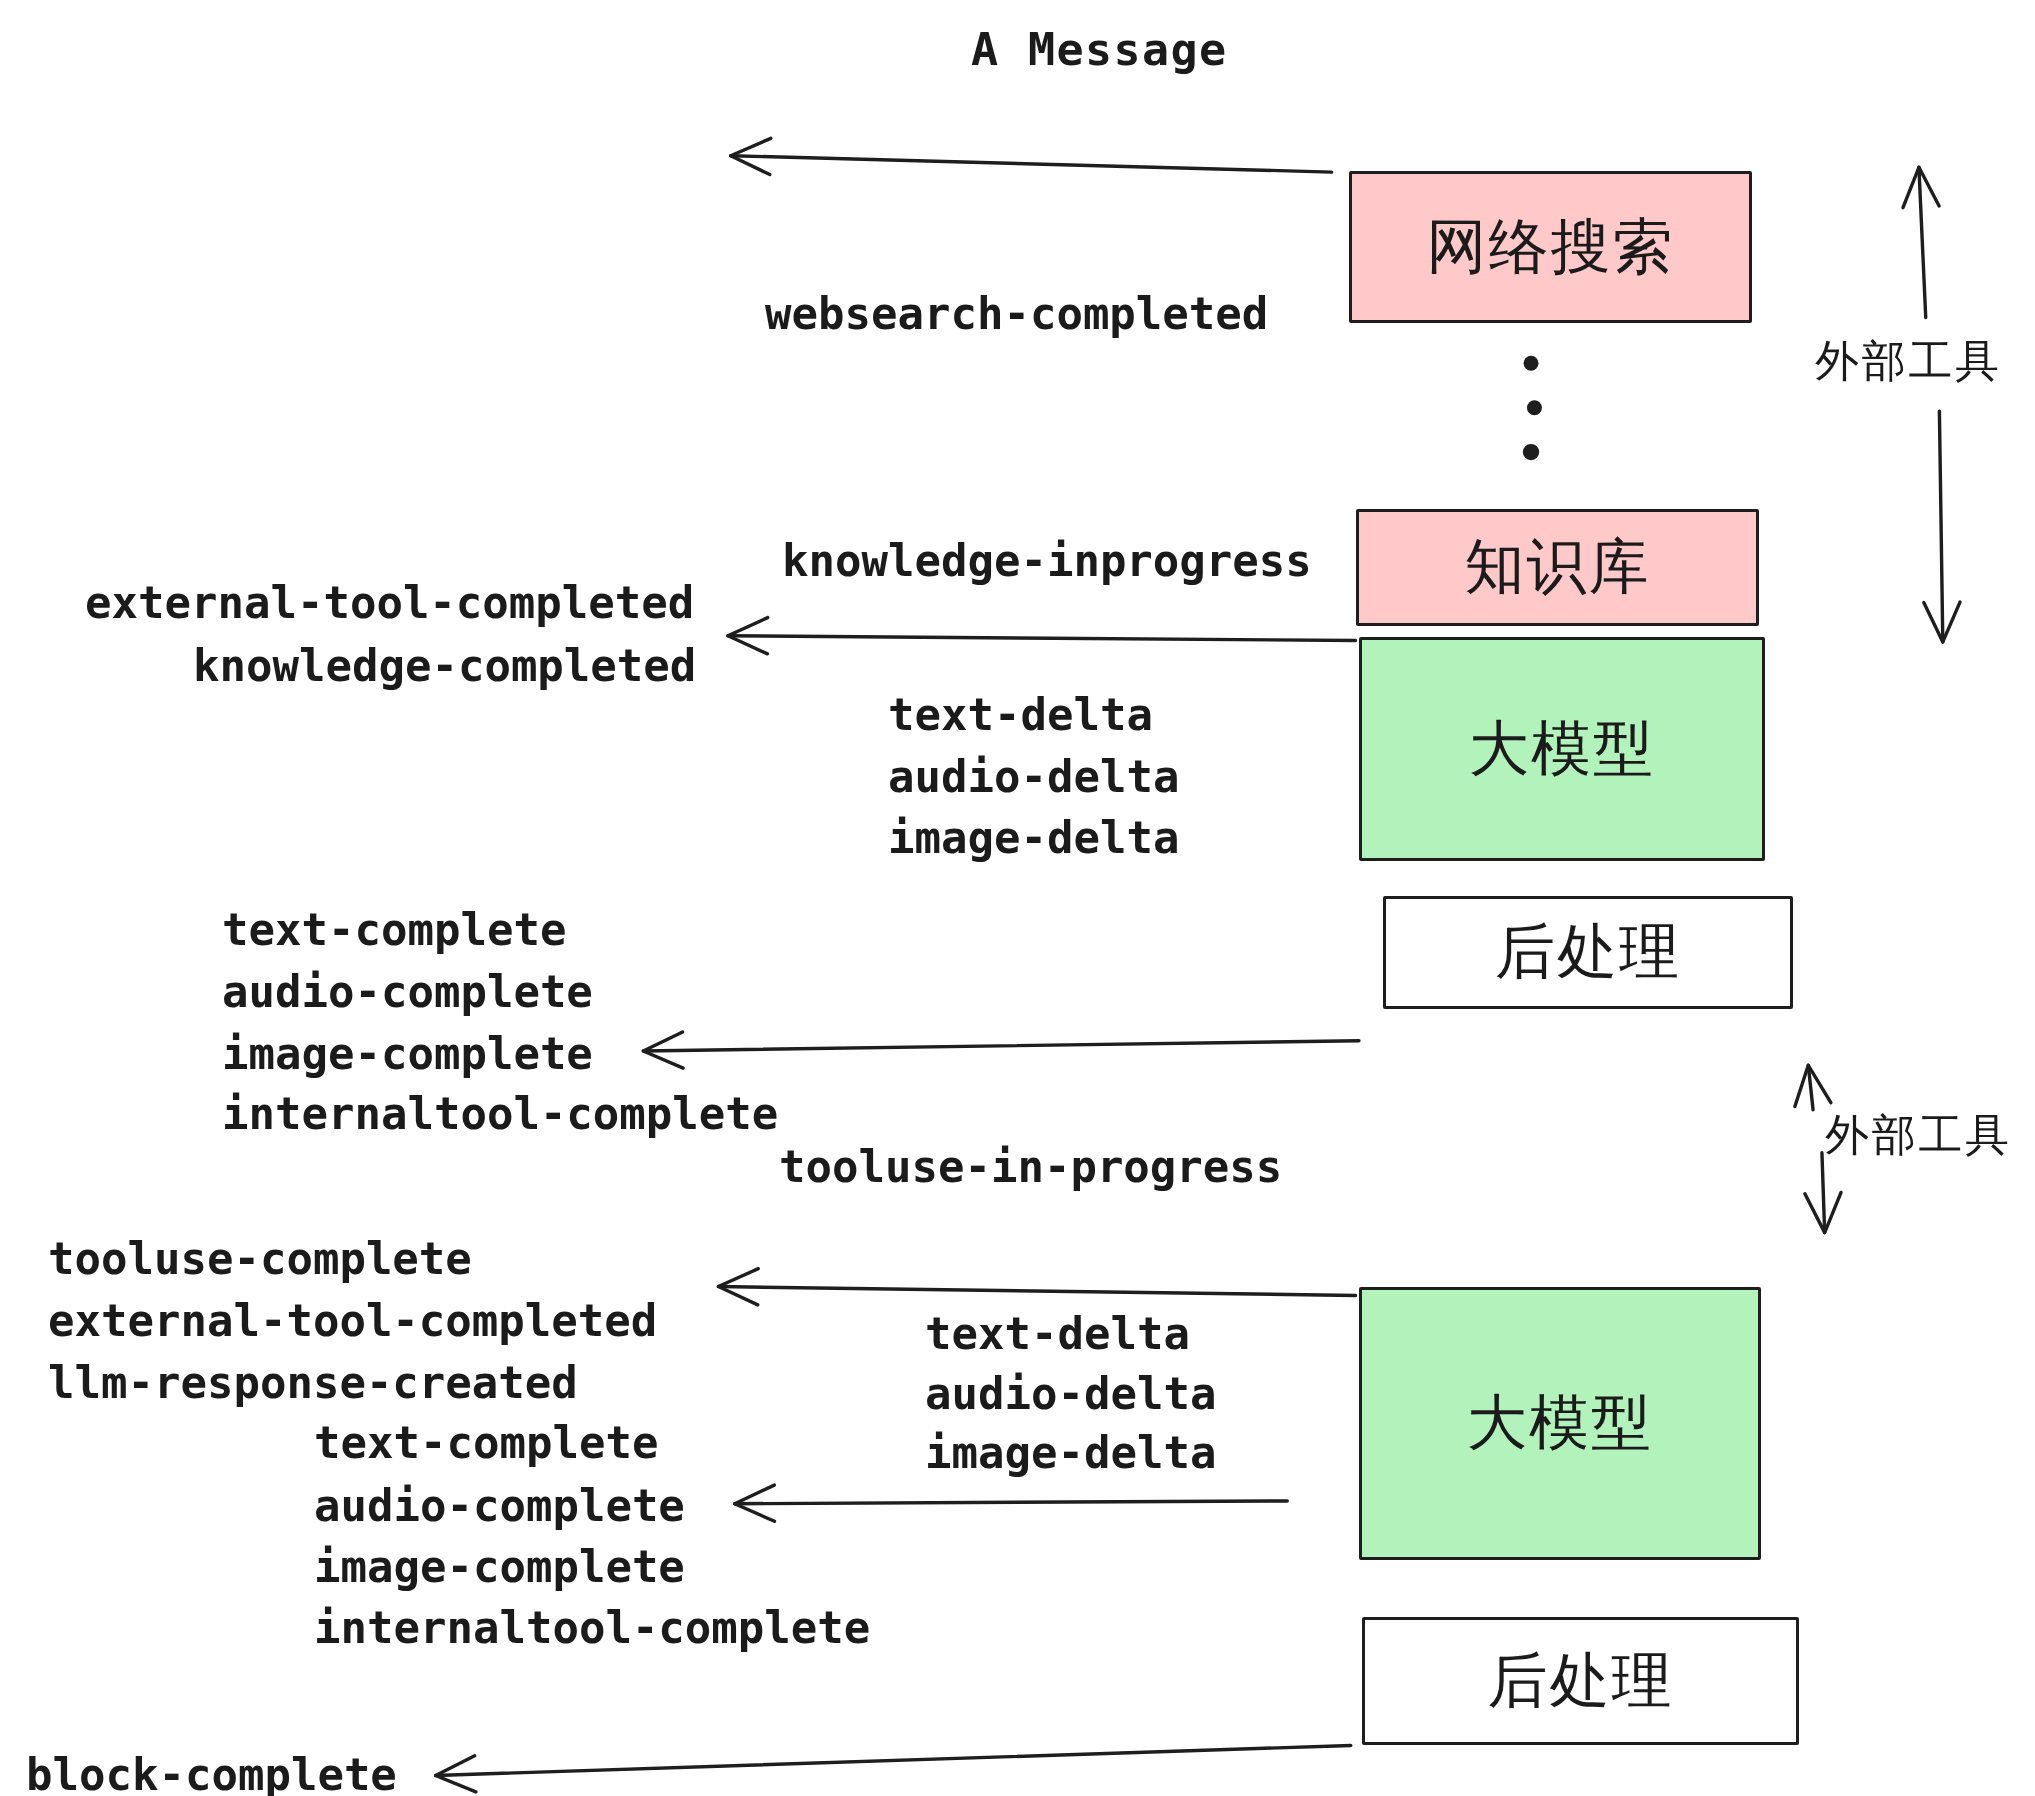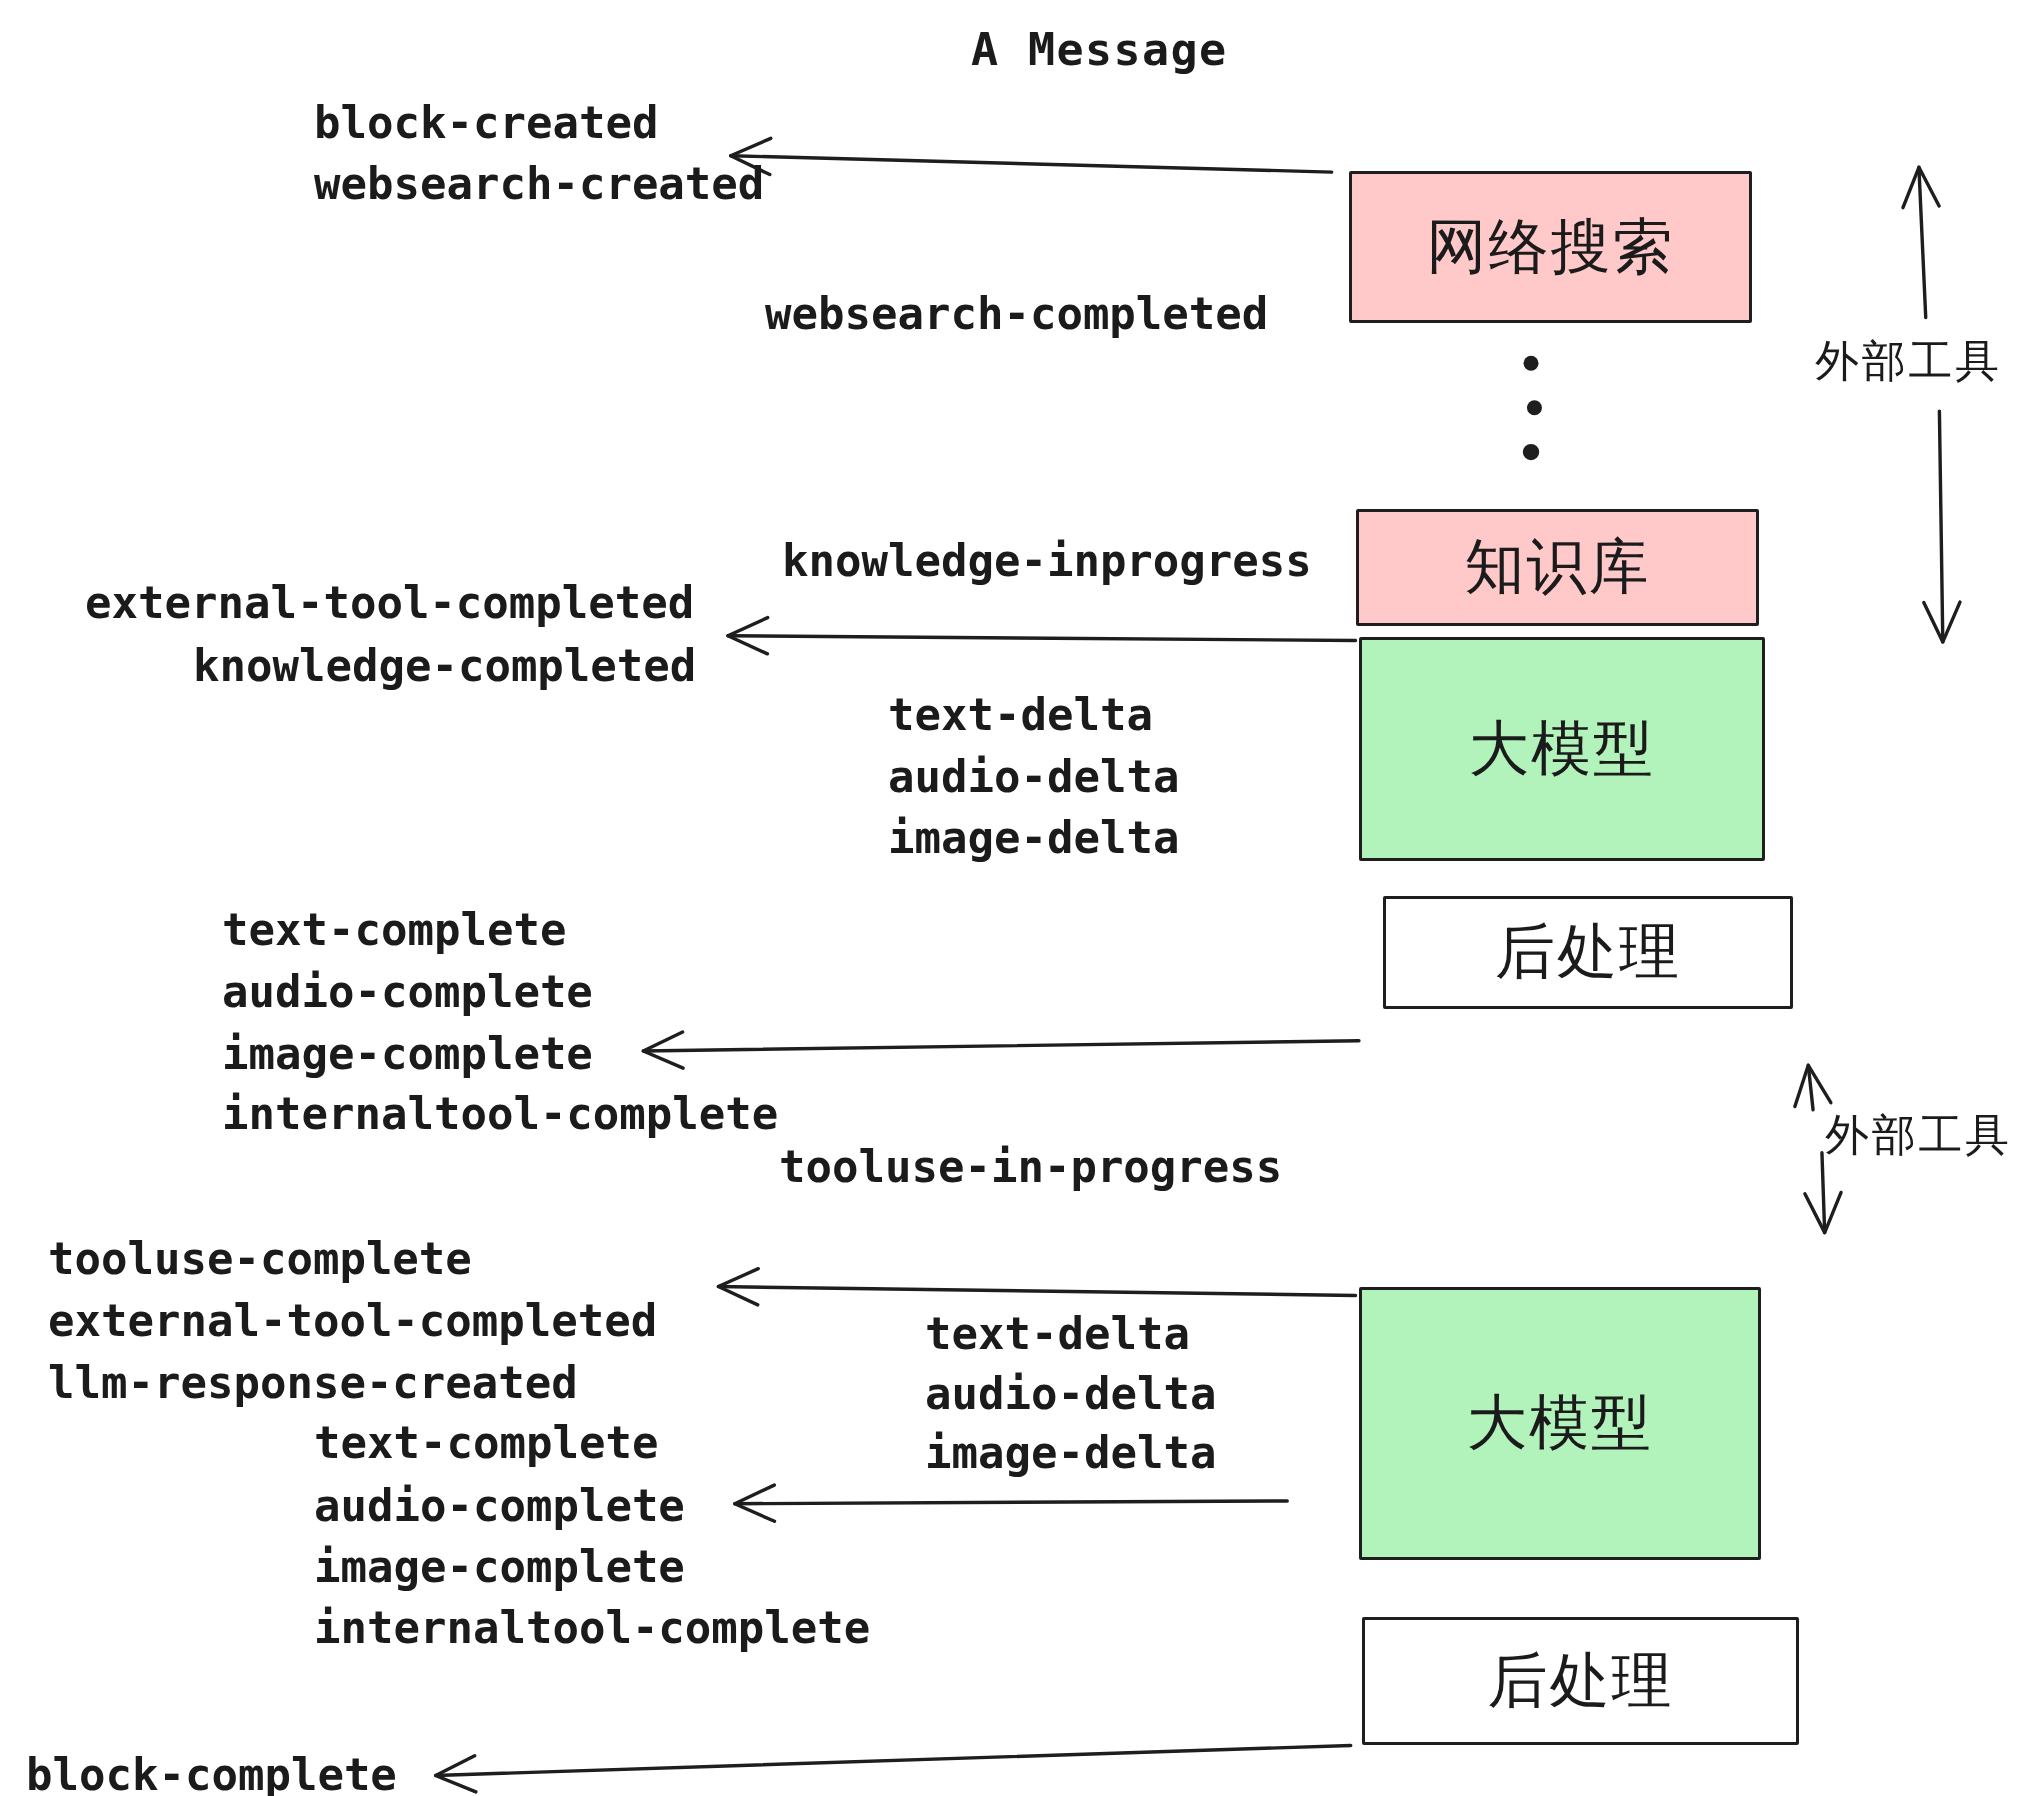--- a/index.html
+++ b/index.html
@@ -99,22 +99,20 @@
 
     <g fill="#1e1e1e">
       <circle cx="2242" cy="532" r="11"></circle>
       <circle cx="2247" cy="597" r="11"></circle>
       <circle cx="2242" cy="662" r="12"></circle>
     </g>
   </svg>
 
   <div class="title" style="left:971px; top:49px">A Message</div>
 
-  <span class="event" style="left:314px;  top:122px">block-created</span>
-  <span class="event" style="left:314px;  top:183px">websearch-created</span>
   <span class="event" style="left:765px; top:313px">websearch-completed</span>
   <span class="event" style="left:782px; top:560px">knowledge-inprogress</span>
   <span class="event" style="left:85px;  top:602px">external-tool-completed</span>
   <span class="event" style="left:193px;  top:665px">knowledge-completed</span>
   <span class="event" style="left:888px; top:714px">text-delta</span>
   <span class="event" style="left:888px; top:776px">audio-delta</span>
   <span class="event" style="left:888px; top:837px">image-delta</span>
   <span class="event" style="left:222px;  top:929px">text-complete</span>
   <span class="event" style="left:222px;  top:991px">audio-complete</span>
   <span class="event" style="left:222px;  top:1053px">image-complete</span>

